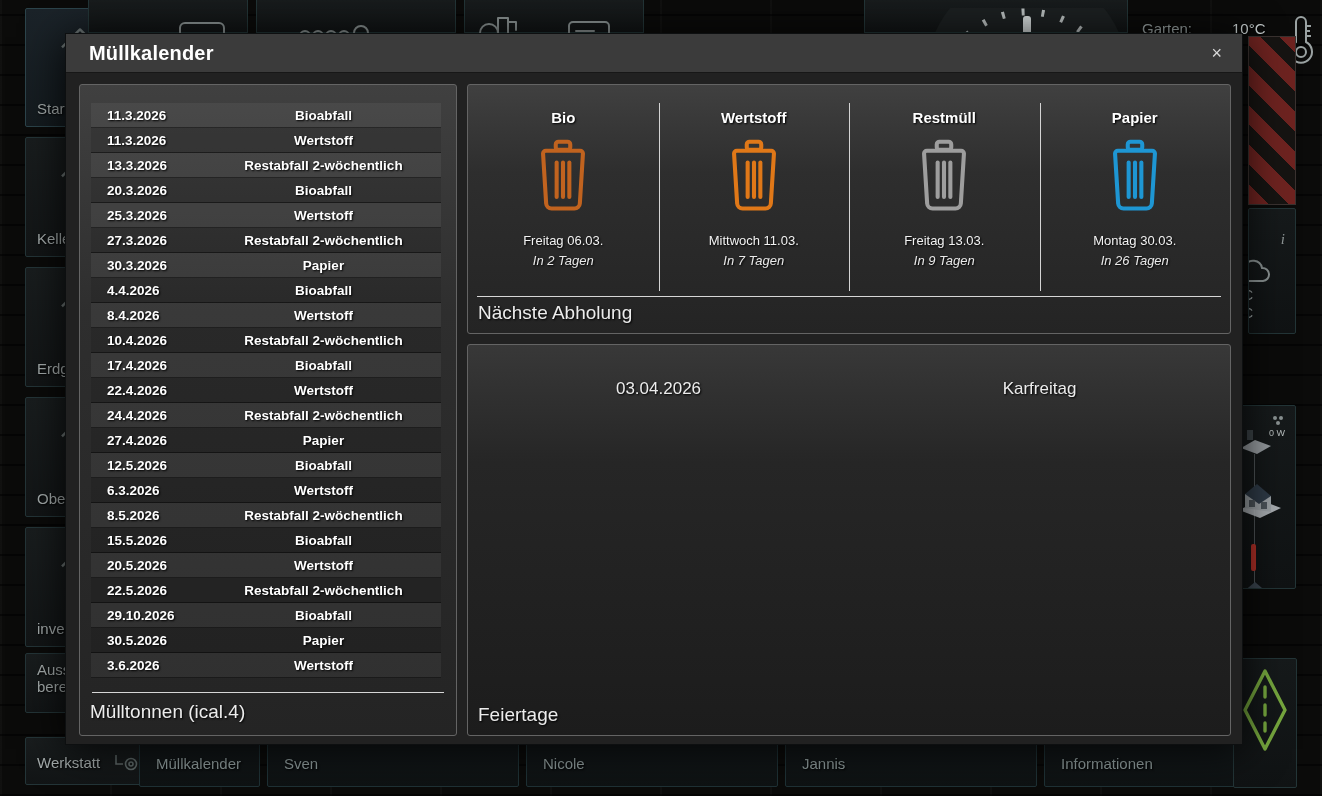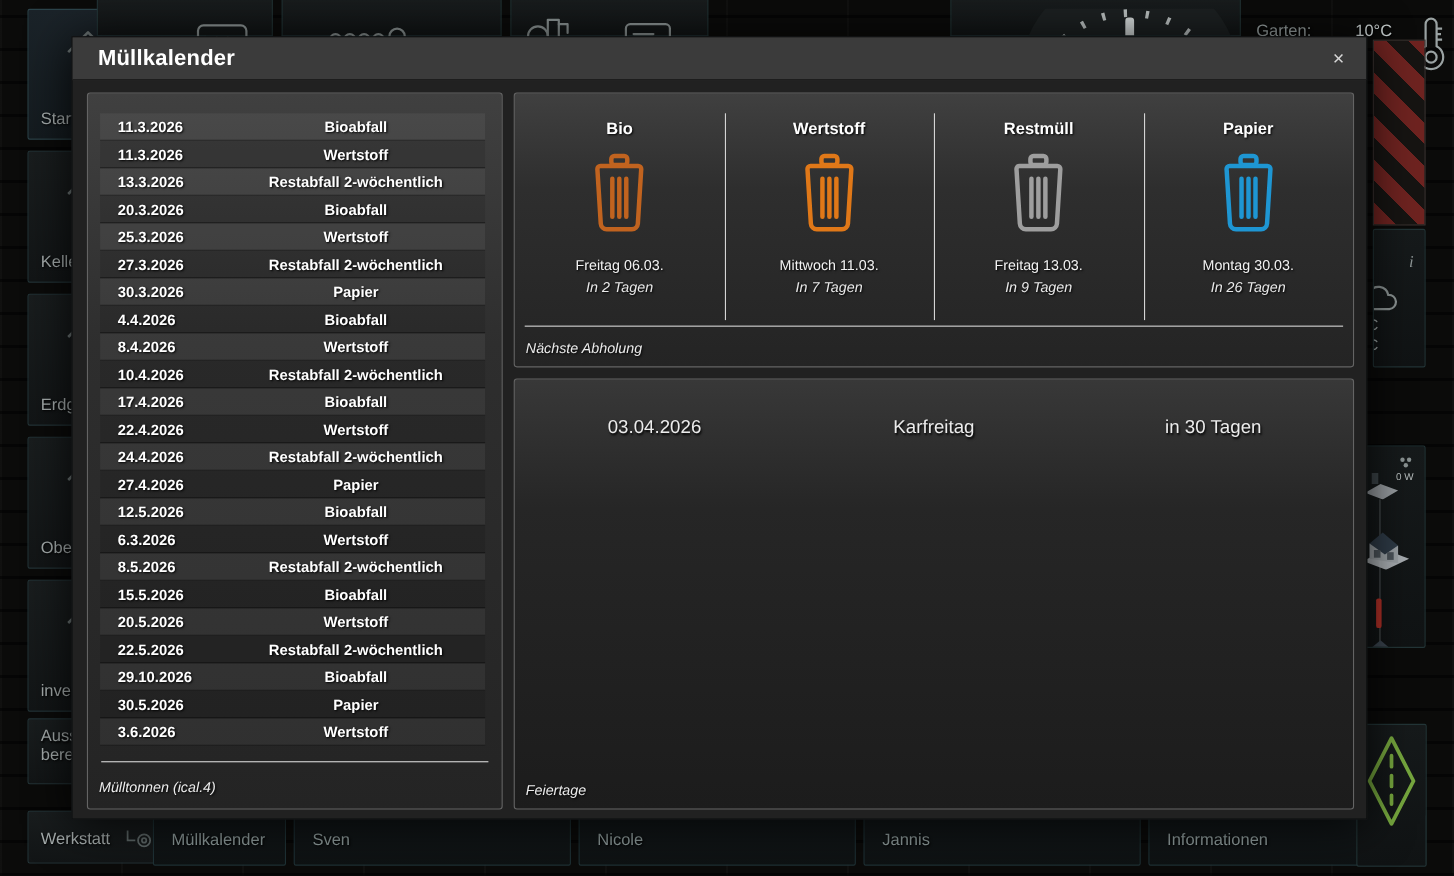--- a/index.html
+++ b/index.html
@@ -82,21 +82,21 @@
     height:39px;background:#3b3b3b;border-bottom:1px solid #171717;
     display:flex;align-items:center;padding:0 14px 0 23px;
   }
   .modal-title{font-size:20px;font-weight:700;color:#fff;letter-spacing:.2px;}
   .close-btn{margin-left:auto;color:#d8d8d8;font-size:18px;line-height:1;cursor:default;padding:4px 6px;}
   .modal-body{position:absolute;left:13px;right:11px;top:50px;bottom:8px;display:flex;gap:10px;}
   .panel{
     border:1px solid #646464;border-radius:3px;position:relative;
     background:linear-gradient(180deg,#404040 0%,#2e2e2e 35%,#242424 100%);
   }
-  .panel-footer{position:absolute;left:10px;bottom:9px;font-size:13px;color:#ececec;text-shadow:1px 1px 2px #000;font-style:italic;}
+  .panel-footer{position:absolute;left:10px;bottom:9px;font-size:19px;color:#ececec;text-shadow:1px 1px 2px #000;}
   .panel-rule{position:absolute;left:9px;right:9px;bottom:36px;border-top:1px solid #d6d6d6;}
   
   .schedule-panel{width:378px;flex:none;}
   .schedule-panel .panel-rule{left:12px;right:12px;bottom:42px;}
   .schedule-panel .panel-footer{bottom:12px;}
   .rows{position:absolute;left:11px;right:15px;top:18px;}
   .row{height:25px;display:flex;align-items:center;font-size:13.5px;font-weight:700;color:#fff;
        text-shadow:1px 1px 2px #000;border-bottom:1px solid rgba(0,0,0,.45);}
   .row.even{background:rgba(255,255,255,.055);}
   .row.odd{background:rgba(0,0,0,.10);}
@@ -467,21 +467,20 @@
           <div class="panel-rule"></div>
           <div class="panel-footer">Nächste Abholung</div>
         </div>
 
         <div class="panel holiday-panel">
           <div class="holiday-rows">
 
               <div class="holiday-row even">
                 <span>03.04.2026</span>
                 <span>Karfreitag</span>
-                <span>in 30 Tagen</span>
               </div>
 
           </div>
           <div class="panel-footer">Feiertage</div>
         </div>
       </div>
 
     </div>
   </div>
 </div>

